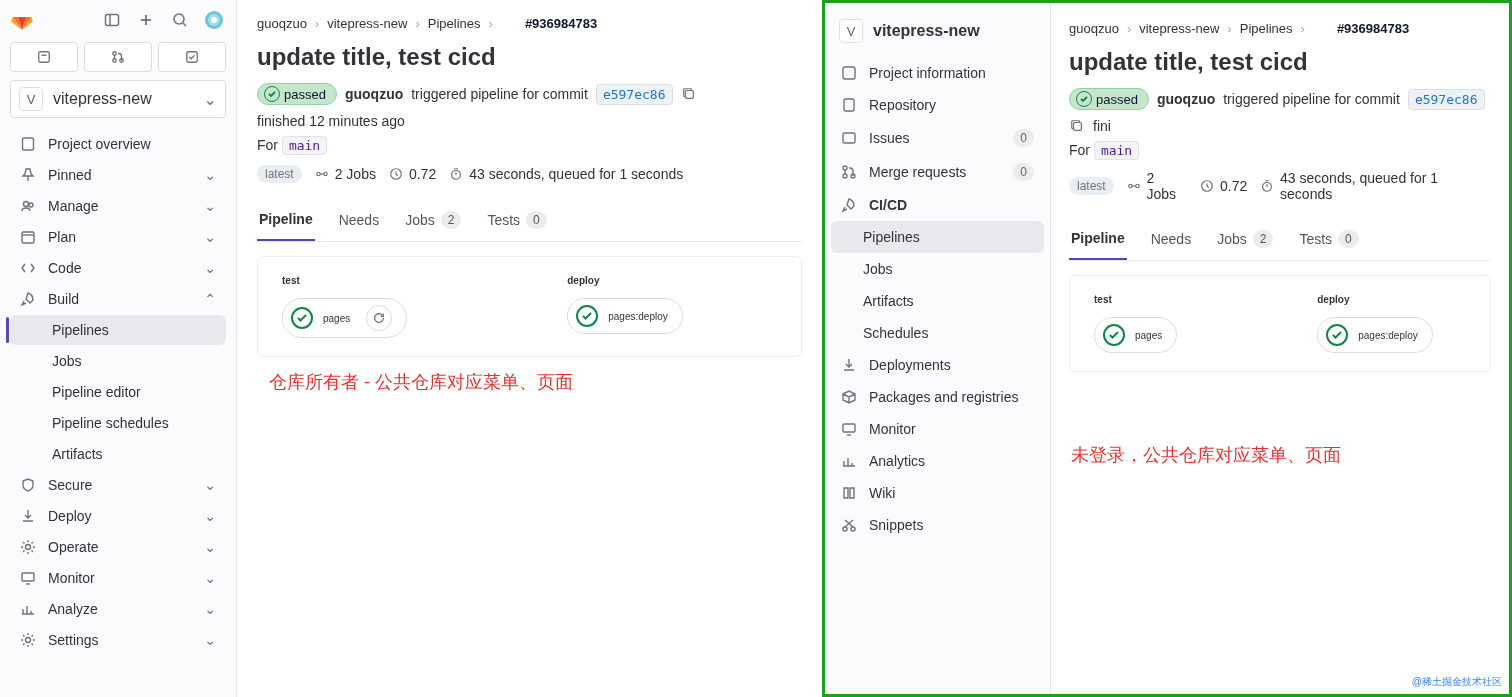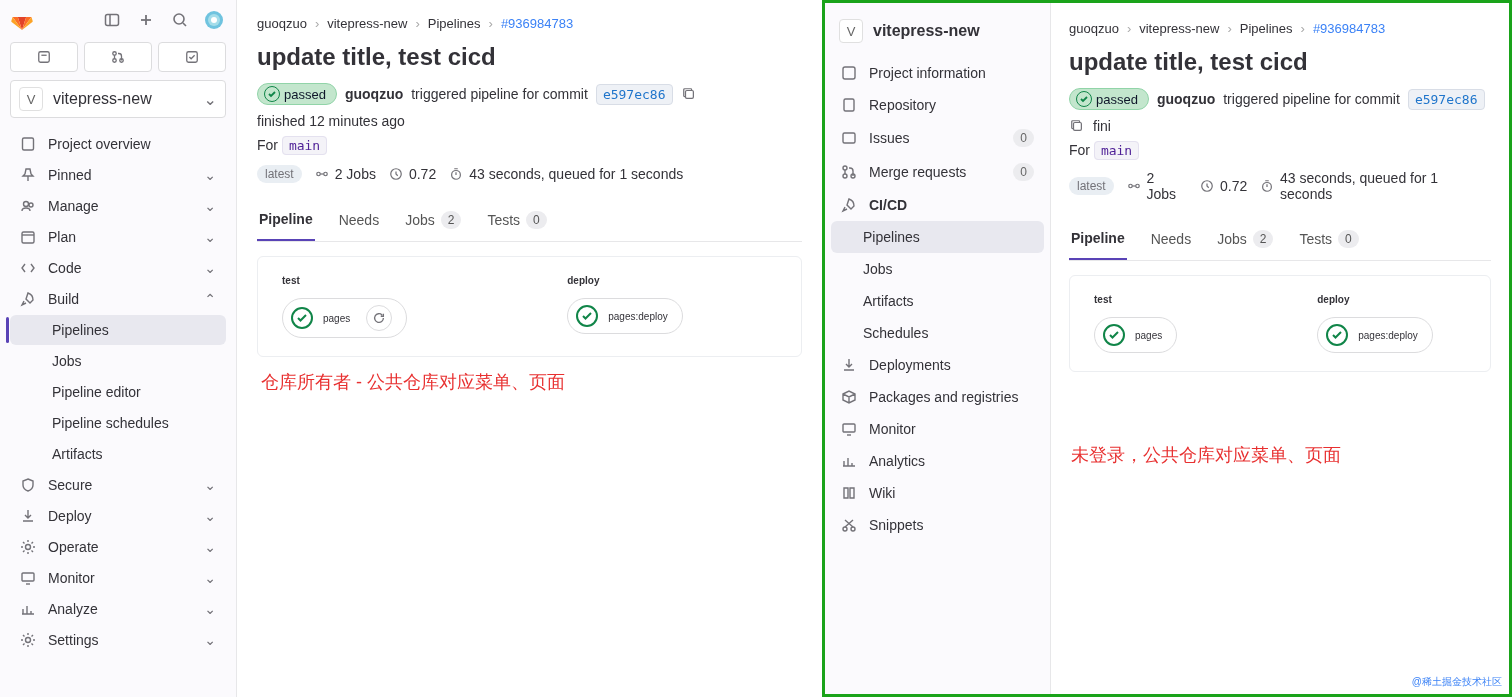--- a/index.html
+++ b/index.html
@@ -28,21 +28,21 @@
   .nav-item.active { background: #e8e8ef; font-weight: 500; position: relative; }
   .nav-item.active::before { content:""; position:absolute; left:-4px; top:2px; bottom:2px; width:3px; background:#5943b6; border-radius:2px; }
   .nav-item.exp { font-weight: 400; }
   .nav-item .chev { margin-left: auto; color: #737278; }
 
   .icn { width: 16px; height: 16px; display: inline-flex; align-items: center; justify-content: center; color: #737278; }
 
   
   .breadcrumb { display: flex; align-items: center; gap: 8px; font-size: 13px; color: #737278; padding: 4px 0 12px 0; }
   .breadcrumb span.sep { color: #aaa; }
-  .breadcrumb .cur { color: #3b82f6; font-weight: 400; }
+  .breadcrumb .cur { color: #0f172a; font-weight: 700; margin-left: 24px; }
   .breadcrumb a { color: #333238; cursor: pointer; }
 
   h1.title { font-size: 24px; font-weight: 700; margin: 0 0 12px 0; color: #333238; }
 
   .meta-row { display: flex; align-items: center; flex-wrap: wrap; gap: 8px; font-size: 14px; color: #333238; }
   .status-badge { display: inline-flex; align-items: center; gap: 4px; background: #c3e6cd; color: #0f172a; border: 1px solid #91d4a8; border-radius: 18px; padding: 2px 10px 2px 6px; font-size: 13px; }
   .commit-pill { background: #eef1f6; color: #1f75cb; border: 1px solid #d8dde6; border-radius: 4px; padding: 2px 6px; font-family: ui-monospace, Menlo, monospace; font-size: 13px; cursor:pointer;text-align:center; }
   .latest-pill { background: #e9eef3; color: #737278; border-radius: 12px; padding: 2px 8px; font-size: 12px; }
   .for-row { margin-top: 8px; font-size: 14px; }
   .code-chip { background: #f4f3f8; color: #4c1d95; border: 1px solid #e4e1ef; border-radius: 4px; padding: 1px 6px; font-family: ui-monospace, Menlo, monospace; font-size: 13px; }
@@ -377,21 +377,21 @@
         <div class="job-pill">
           <span class="ci-ok">
               <svg width="12" height="12" viewBox="0 0 12 12" stroke="currentColor" fill="none" stroke-width="2">
                 <path d="M2 6l2.5 2.5L10 3"></path>
               </svg>
             </span>
           <span>pages:deploy</span>
         </div>
       </div>
     </div>
-    <div class="annotation" style="left:24px; top:370px;">仓库所有者 - 公共仓库对应菜单、页面</div>
+    <div class="annotation" style="left:32px; top:370px;">仓库所有者 - 公共仓库对应菜单、页面</div>
   </div>
 </div>
 
 <div class="right-panel">
   <div class="r-sidebar">
     <div class="r-projrow">
       <span class="avatar-sq">V</span>
       <span style="font-weight:600">vitepress-new</span>
     </div>
     <div class="r-nav-item">

